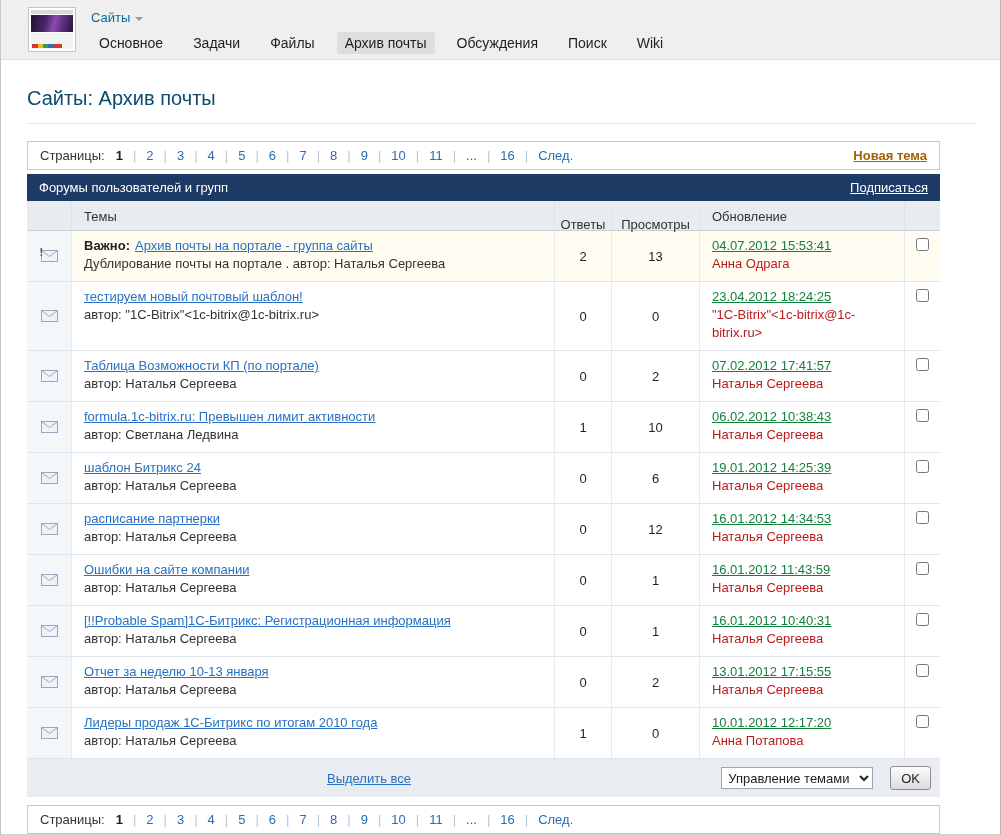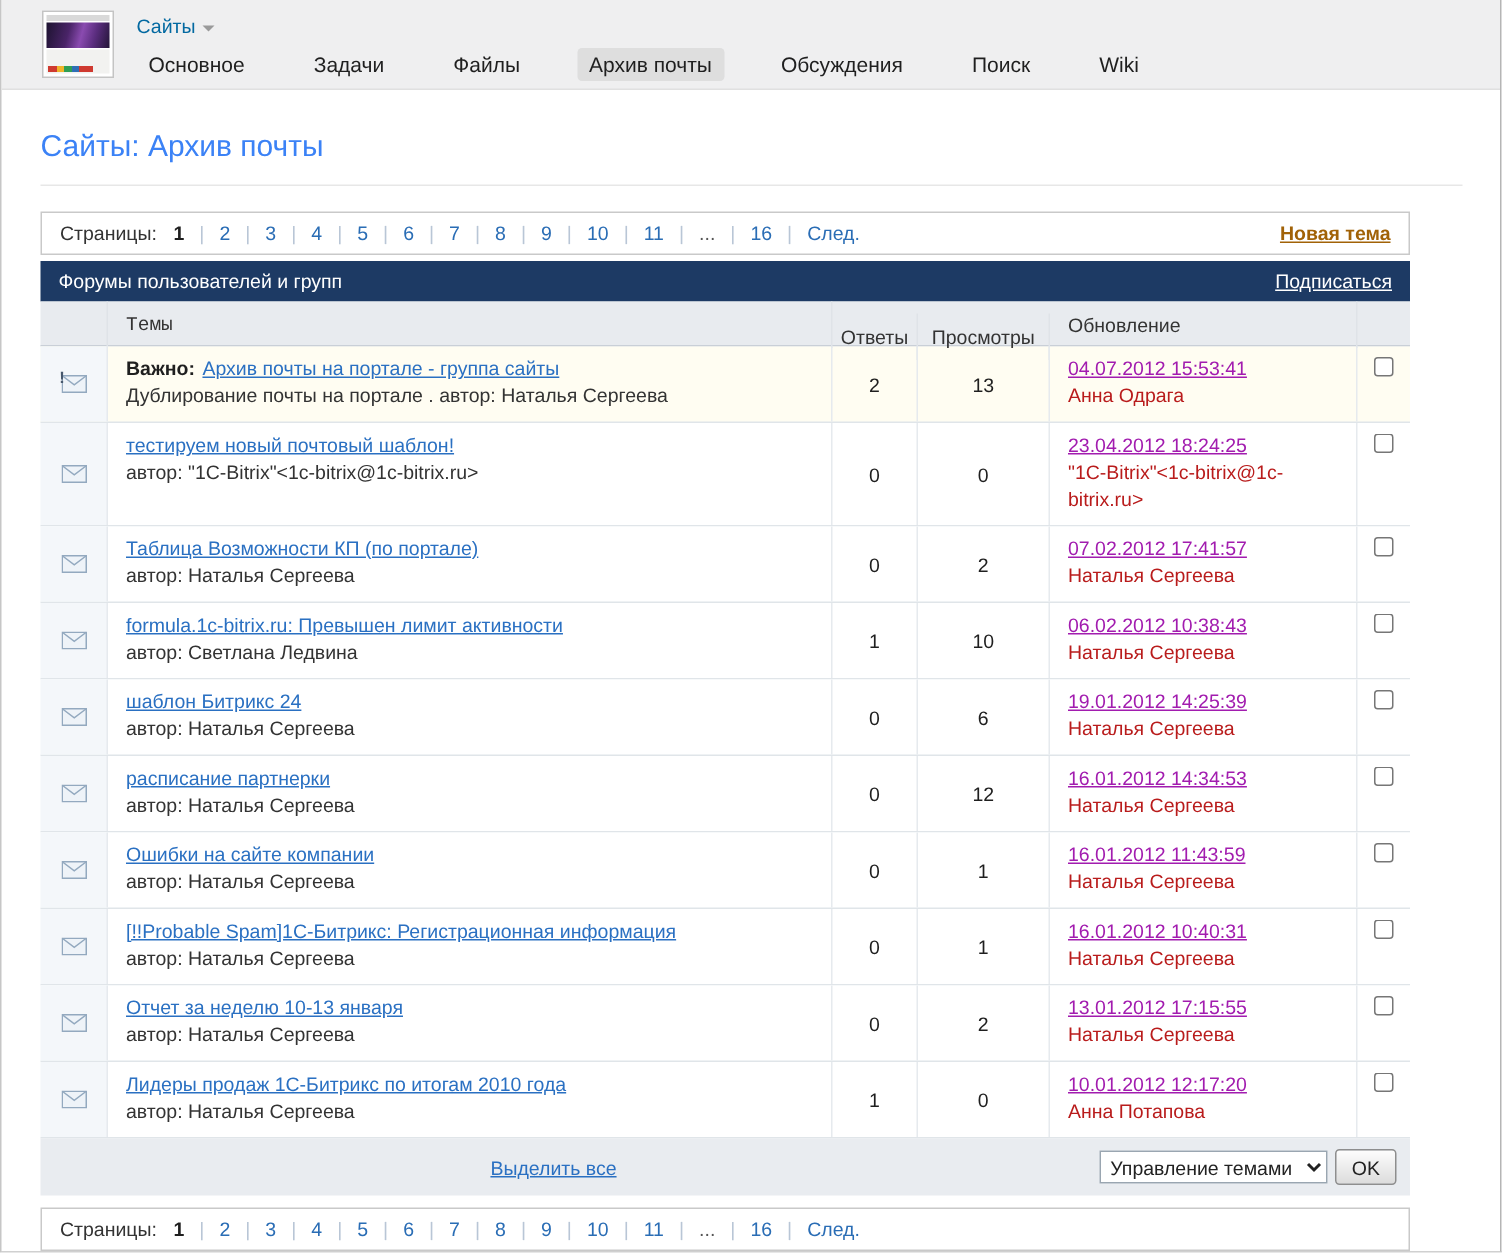--- a/index.html
+++ b/index.html
@@ -22,26 +22,26 @@
   }
   .logo .shot-top  { position:absolute; top:2px; left:2px; right:2px; height:4px; background:#d9d9d9; }
   .logo .shot-hero { position:absolute; top:7px; left:2px; right:2px; height:17px;
     background:linear-gradient(105deg,#1d1330 0%,#4a2468 35%,#8a4bb0 55%,#5a2d7e 75%,#241538 100%); }
   .logo .shot-body { position:absolute; top:25px; left:2px; right:2px; bottom:2px; background:#f2f2f0; }
   .logo .shot-dots { position:absolute; bottom:3px; left:3px; height:4px; width:30px;
     background:linear-gradient(90deg,#cf3a30 0 6px,#f0b429 6px 11px,#2f9e54 11px 16px,#2f6fb5 16px 21px,#cf3a30 21px 26px); }
   .nav { padding-top:3px; }
   .site-select { display:flex; align-items:center; gap:5px; color:#0369a1; font-size:13px; cursor:pointer; margin-bottom:7px; }
   .caret { width:0; height:0; border-left:4px solid transparent; border-right:4px solid transparent; border-top:4px solid #9a9a9a; margin-top:2px; }
-  .tabs { display:flex; gap:30px; font-size:14px; color:#1f1f1f; }
+  .tabs { display:flex; gap:14px; font-size:14px; color:#1f1f1f; }
   .tab { padding:3px 8px; border-radius:3px; cursor:pointer; white-space:nowrap; }
   .tab.active { background:#dedede; }
   
   .content { margin:0 0 0 26px; width:913px; }
-  h1 { font-size:20px; font-weight:400; color:#3b82f6; margin:27px 0 13px 0; }
+  h1 { font-size:20px; font-weight:400; color:#0c4a6e; margin:27px 0 13px 0; }
   .title-rule { border:0; border-top:1px solid #e7e7e7; margin:0 0 17px 0; width:948px; }
   .pagebox {
     border:1px solid #c9c9c9; padding:6px 12px; display:flex; align-items:center;
     justify-content:space-between; background:#fff;
   }
   .pagination { display:flex; align-items:center; gap:10px; }
   .plabel { color:#333; margin-right:1px; }
   .pagination a.plink { color:#2a6db5; text-decoration:none; cursor:pointer; }
   .pagination .cur { font-weight:bold; color:#1f1f1f; }
   .pagination .ell { color:#555; }
@@ -54,48 +54,48 @@
     padding:6px 12px;
   }
   .forumbar a { color:#fff; text-decoration:underline; cursor:pointer; }
   
   .thead, .row { display:grid; grid-template-columns:45px 483px 57px 88px 205px 35px; }
   .thead {
     background:#e8ebef; border-bottom:1px solid #c9cfd7; height:30px; align-items:center; color:#333;
   }
   .thead > div { height:100%; display:flex; align-items:center; border-right:1px solid #dfe3e8; }
   .thead > div:last-child { border-right:none; }
-  .h-topics { padding-left:12px;font-family:Liberation Mono, monospace; }
+  .h-topics { padding-left:12px; }
   .h-replies, .h-views { justify-content:center;margin-top:16px; }
   .h-upd { padding-left:12px; }
   .row { border-bottom:1px solid #e0e5e9; background:#fff; }
   .row.important { background:#fffdf2; }
   .cell { border-right:1px solid #e6eaee; }
   .cell:last-child { border-right:none; }
   .icon-cell { background:#f4f7fa; display:flex; justify-content:center; align-items:center; }
   .row.important .icon-cell { background:#f4f7fa; }
   .env { position:relative; display:inline-block; width:17px; height:12px; }
   .mark { display:none; position:absolute; left:-1px; top:-4px; font-weight:bold; font-size:11px; color:#47586d; }
   .mark::before { content:'!'; }
   .row.important .mark { display:block; }
   .topic-cell { padding:6px 12px 8px 12px; line-height:18px; }
   .t1 a { color:#2a70c2; text-decoration:underline; cursor:pointer; }
   .prefix { font-weight:bold; color:#1f1f1f; }
   .prefix:not(:empty) { margin-right:5px; }
   .t2 { color:#333; }
   .num { display:flex; align-items:center; justify-content:center; color:#1f1f1f; }
   .upd { padding:6px 8px 8px 12px; line-height:18px; }
-  .upd a { color:#a21caf; text-decoration:underline; cursor:pointer; }
+  .upd a { color:#15803d; text-decoration:underline; cursor:pointer; }
   .uname { color:#b91c1c; }
   .chk { padding-top:7px; display:flex; justify-content:center; align-items:flex-start; }
   input[type="checkbox"] { width:13px; height:13px; margin:0; cursor:pointer; }
   
   .tfoot { background:#e9ecf0; height:38px; position:relative; display:flex; align-items:center; }
   .select-all { position:absolute; left:342px; transform:translateX(-50%); color:#2a70c2; text-decoration:underline; cursor:pointer; }
-  .controls { margin-left:auto; display:flex; align-items:center; gap:5px; padding-right:9px; }
+  .controls { margin-left:auto; display:flex; align-items:center; gap:17px; padding-right:9px; }
   .controls select {
     height:22px; font-size:13px; font-family:inherit; color:#222;
     border:1px solid #9aa6b1; background:#fff; padding:0 2px; width:152px; cursor:pointer;
   }
   .ok-btn {
     font-size:13px; font-family:inherit; color:#222; padding:2px 10px; height:24px;
     border:1px solid #8e8e8e; border-radius:3px; cursor:pointer;
     background:linear-gradient(#fdfdfd,#dcdcdc);
   }
   .pagebox.bottom { margin-top:8px; }

